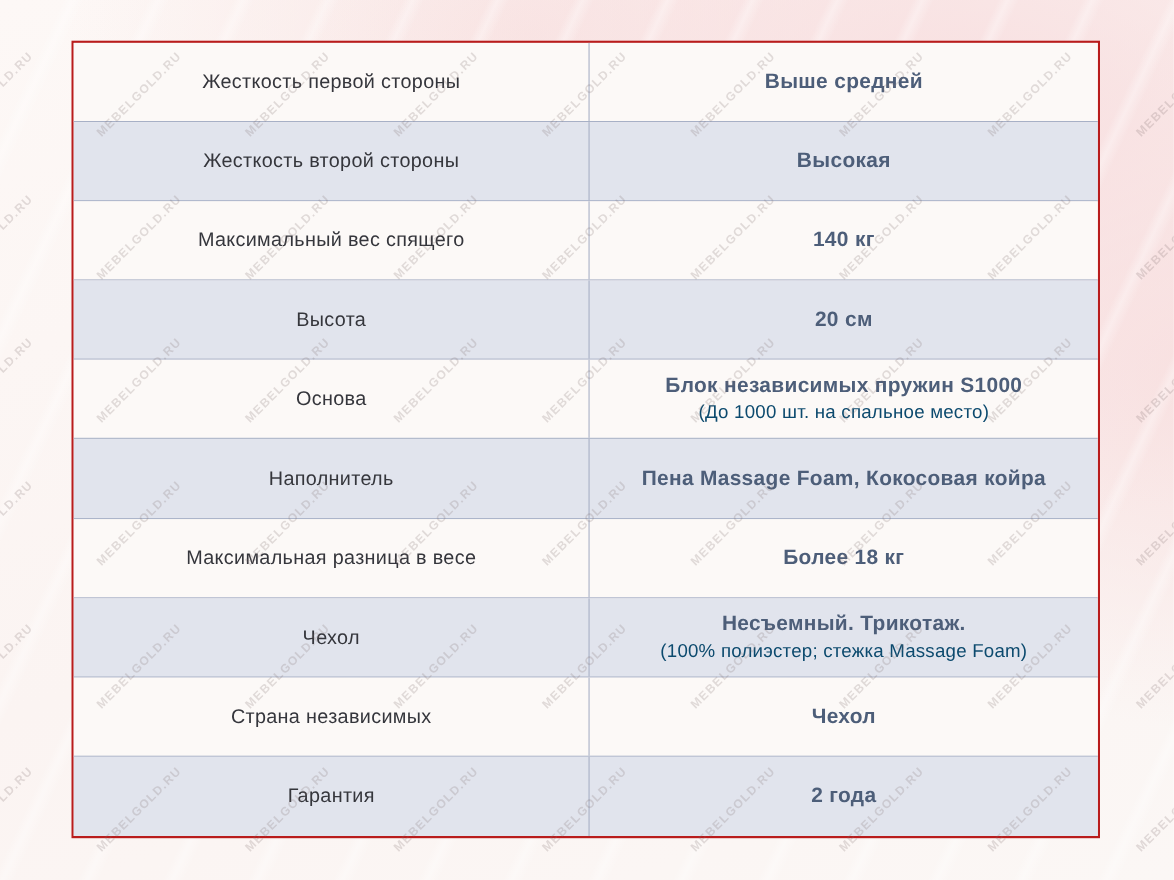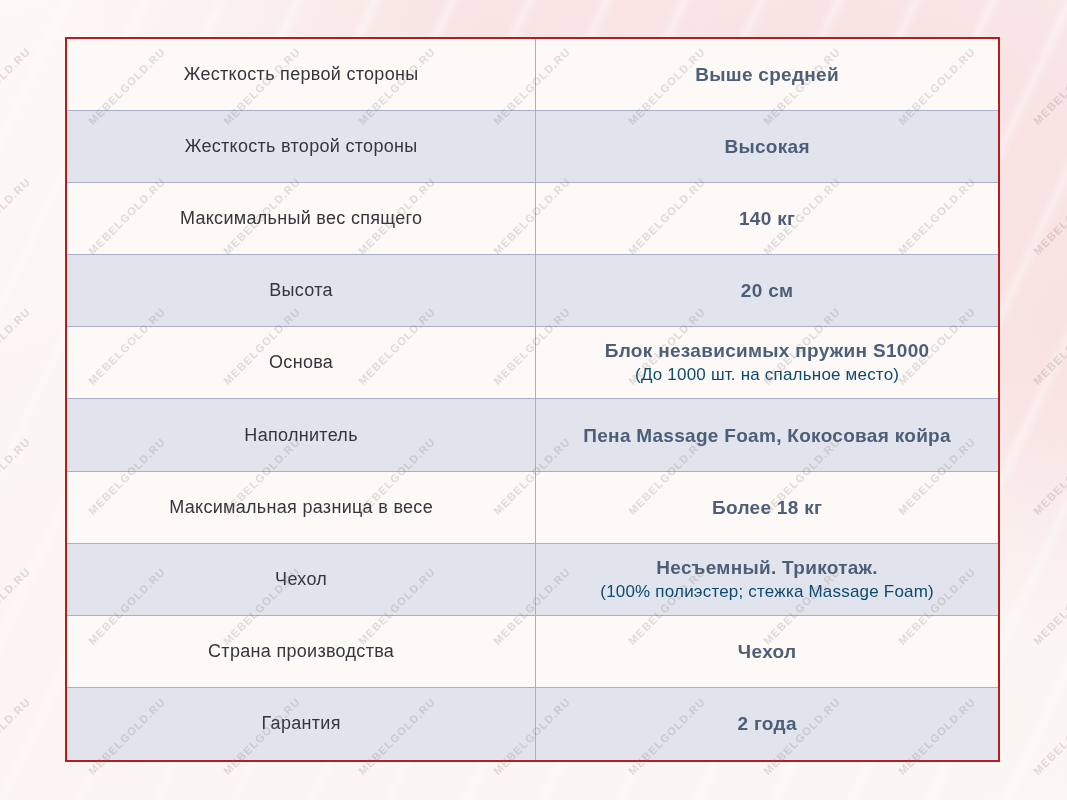--- a/index.html
+++ b/index.html
@@ -168,21 +168,21 @@
 
   <div class="spec-row">
     <div class="cell label-cell">Чехол</div>
     <div class="cell value-cell">
       <span class="value-primary">Несъемный. Трикотаж.</span>
       <span class="value-secondary">(100% полиэстер; стежка Massage Foam)</span>
     </div>
   </div>
 
   <div class="spec-row">
-    <div class="cell label-cell">Страна производства</div>
+    <div class="cell label-cell">Страна независимых</div>
     <div class="cell value-cell">
       <span class="value-primary">Чехол</span>
       <span class="value-secondary"></span>
     </div>
   </div>
 
   <div class="spec-row">
     <div class="cell label-cell">Гарантия</div>
     <div class="cell value-cell">
       <span class="value-primary">2 года</span>

